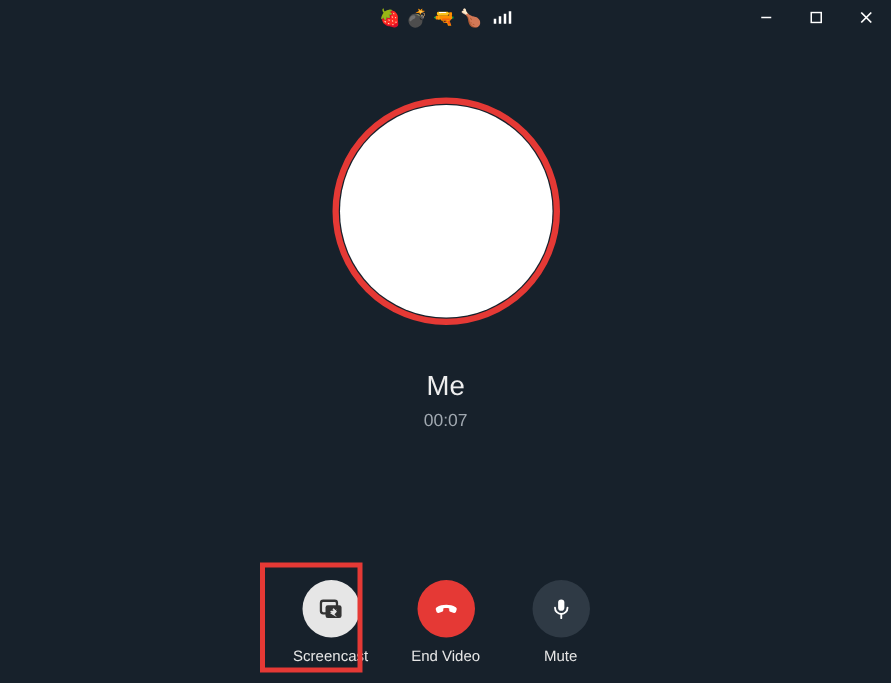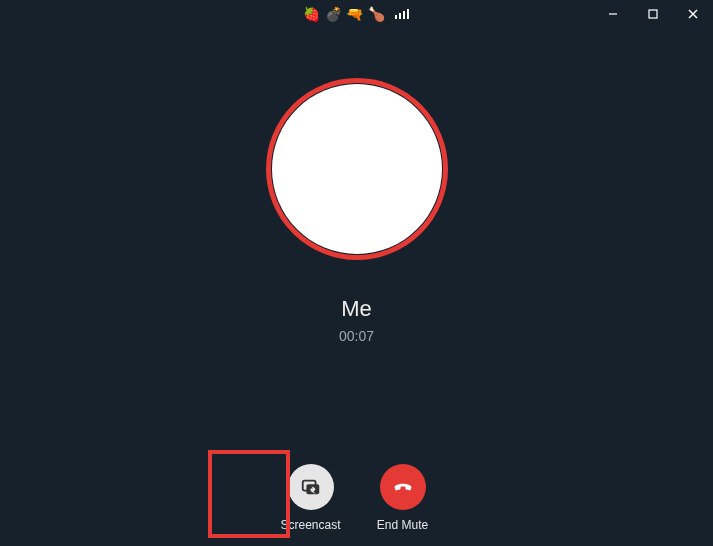--- a/index.html
+++ b/index.html
@@ -210,21 +210,31 @@
       <div class="ctrl-label">Screencast</div>
     </div>
 
 
     <div class="ctrl">
       <div class="ctrl-btn ctrl-red">
         <svg width="26" height="26" viewBox="0 0 24 24">
           <path d="M12 9c-2.5 0-4.9.6-7 1.8-.6.4-.9 1.1-.7 1.8l.5 1.7c.2.6.9 1 1.5.8l2.6-.8c.5-.2.9-.7.9-1.2v-1.3c.7-.2 1.4-.3 2.2-.3s1.5.1 2.2.3v1.3c0 .6.4 1.1.9 1.2l2.6.8c.6.2 1.3-.2 1.5-.8l.5-1.7c.2-.7-.1-1.4-.7-1.8C16.9 9.6 14.5 9 12 9z" fill="#fff"></path>
         </svg>
       </div>
-      <div class="ctrl-label">End Mute</div>
-    </div>
-
+      <div class="ctrl-label">End Video</div>
+    </div>
+
+    <div class="ctrl">
+      <div class="ctrl-btn ctrl-dark">
+        <svg width="20" height="20" viewBox="0 0 24 24">
+          <rect x="9" y="3" width="6" height="11" rx="3" fill="#fff"></rect>
+          <path d="M6 11a6 6 0 0 0 12 0" fill="none" stroke="#fff" stroke-width="1.8" stroke-linecap="round"></path>
+          <line x1="12" y1="17" x2="12" y2="21" stroke="#fff" stroke-width="1.8" stroke-linecap="round"></line>
+        </svg>
+      </div>
+      <div class="ctrl-label">Mute</div>
+    </div>
 
   </div>
 
   <div class="highlight-box" style="left:208px; top:450px; width:82px; height:88px;"></div>
 
 </div>
 
 </body></html>

